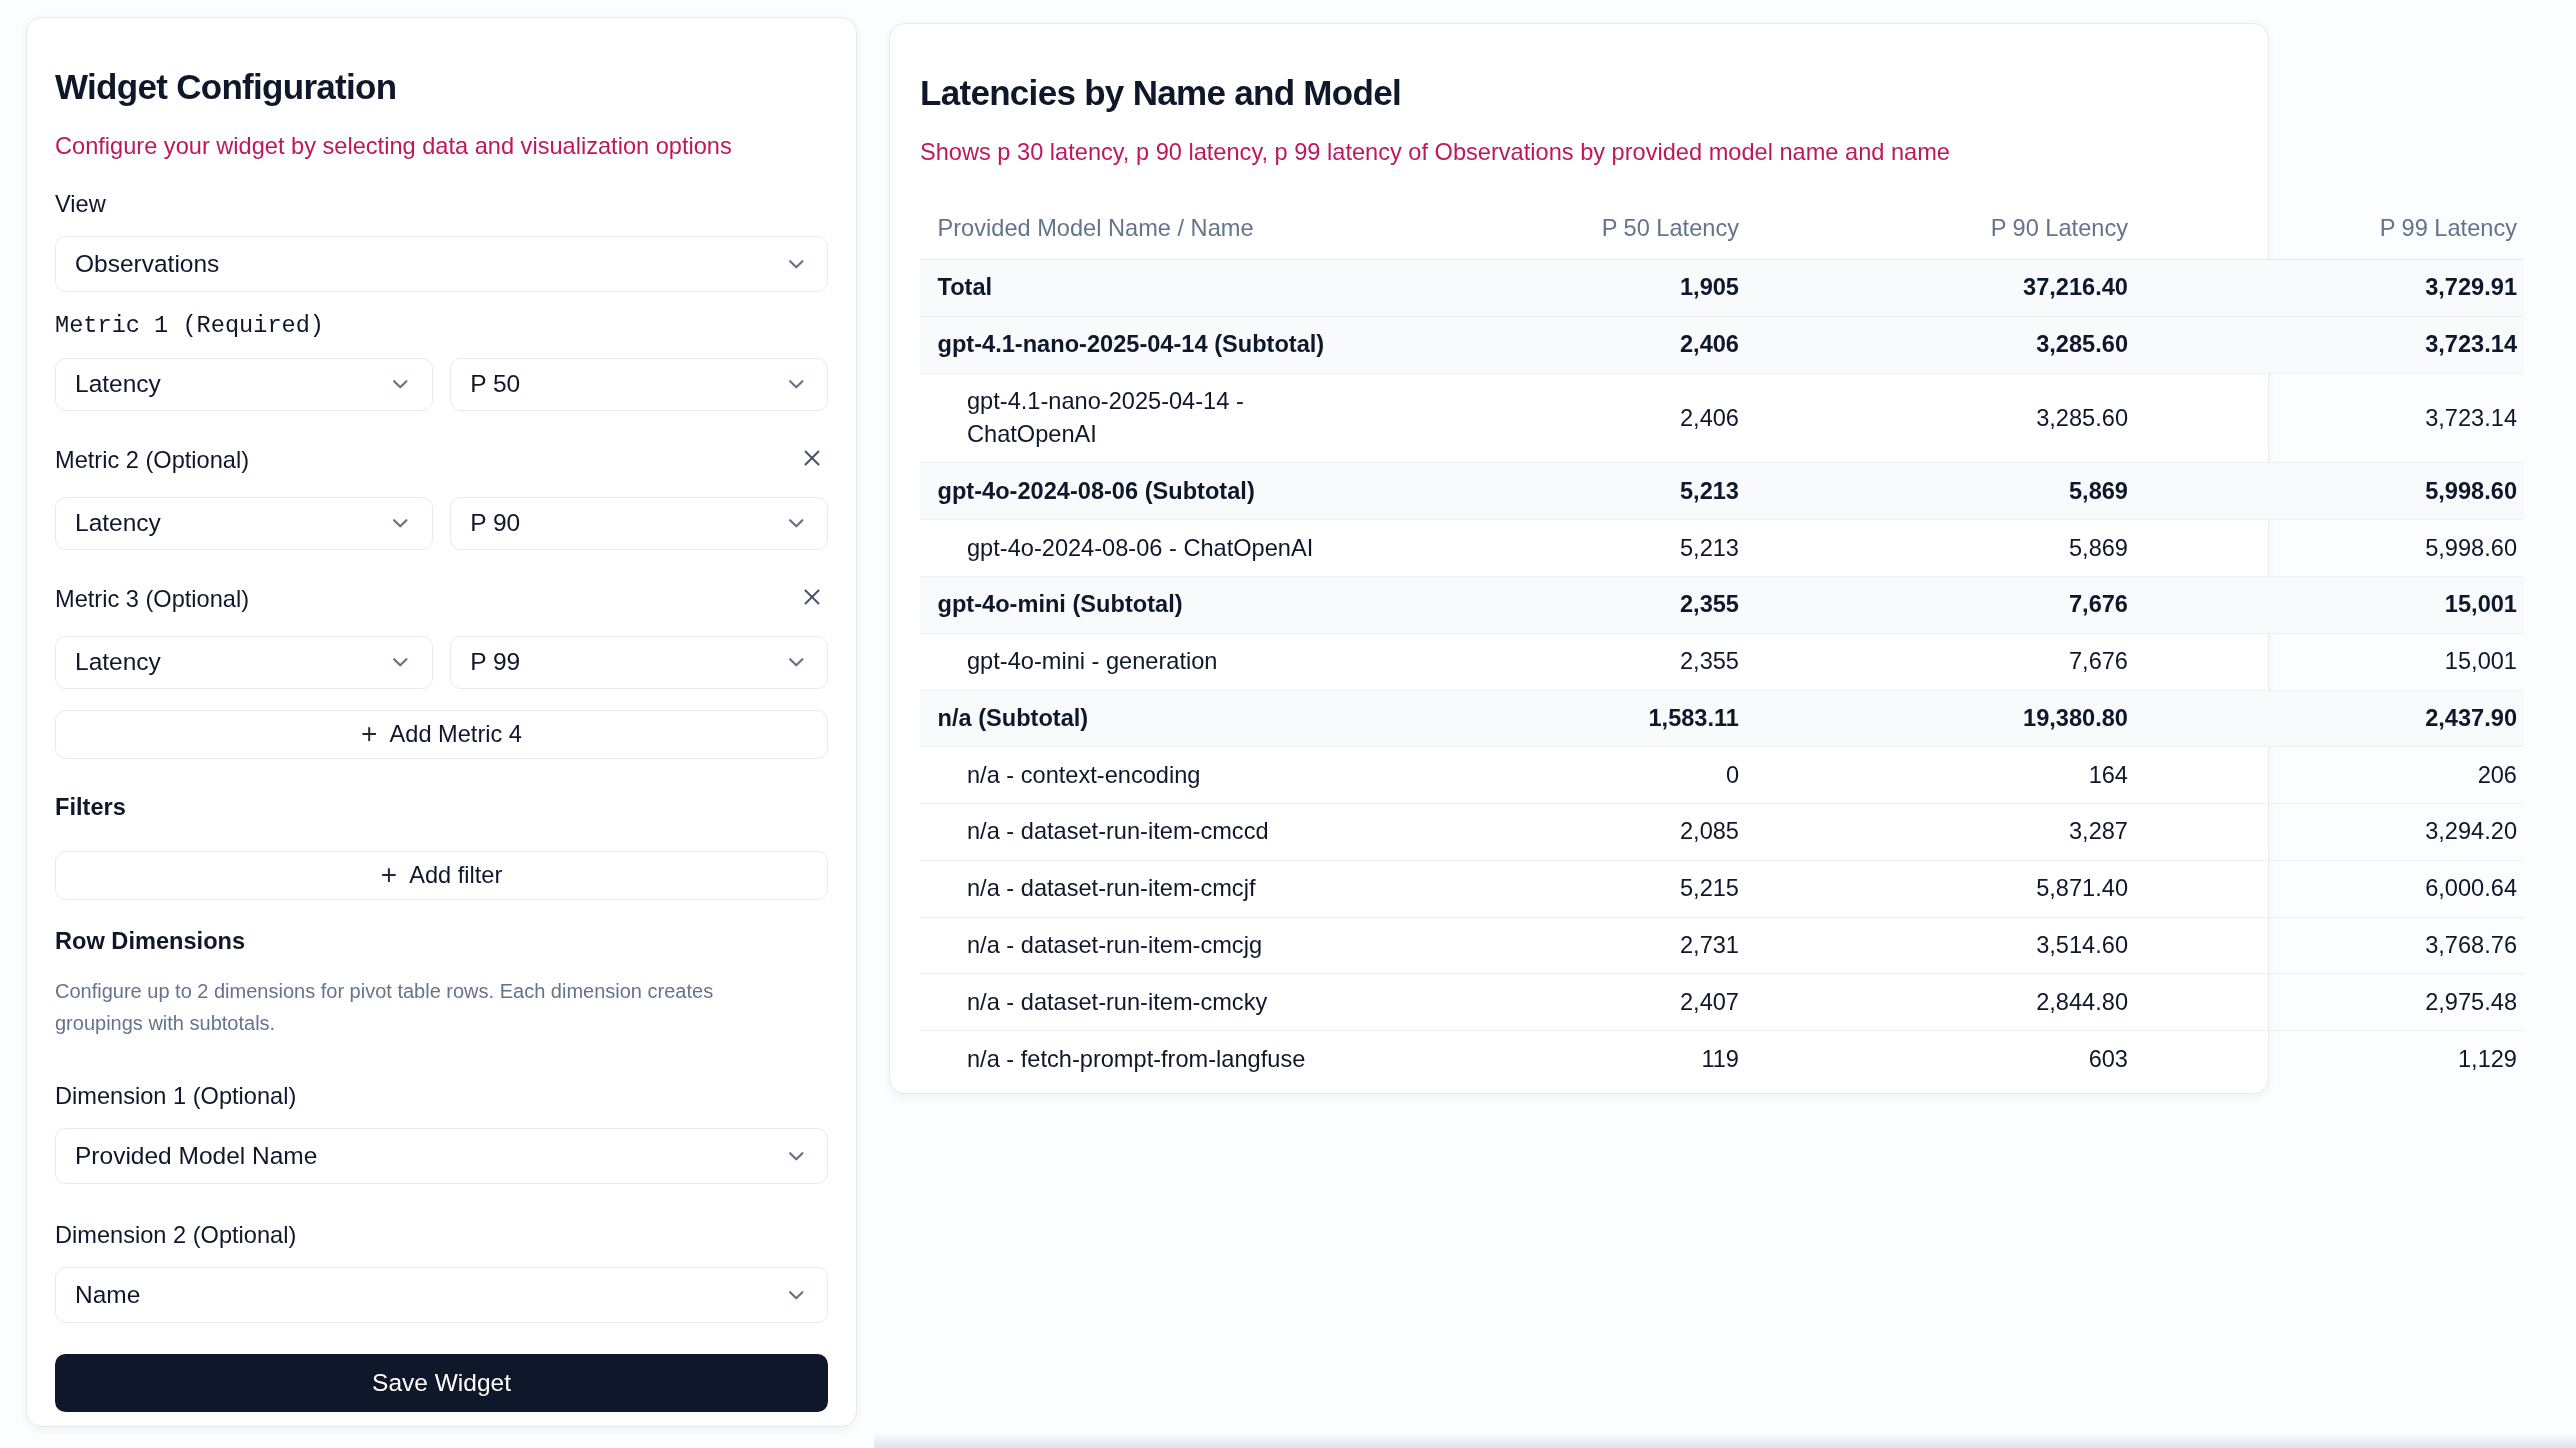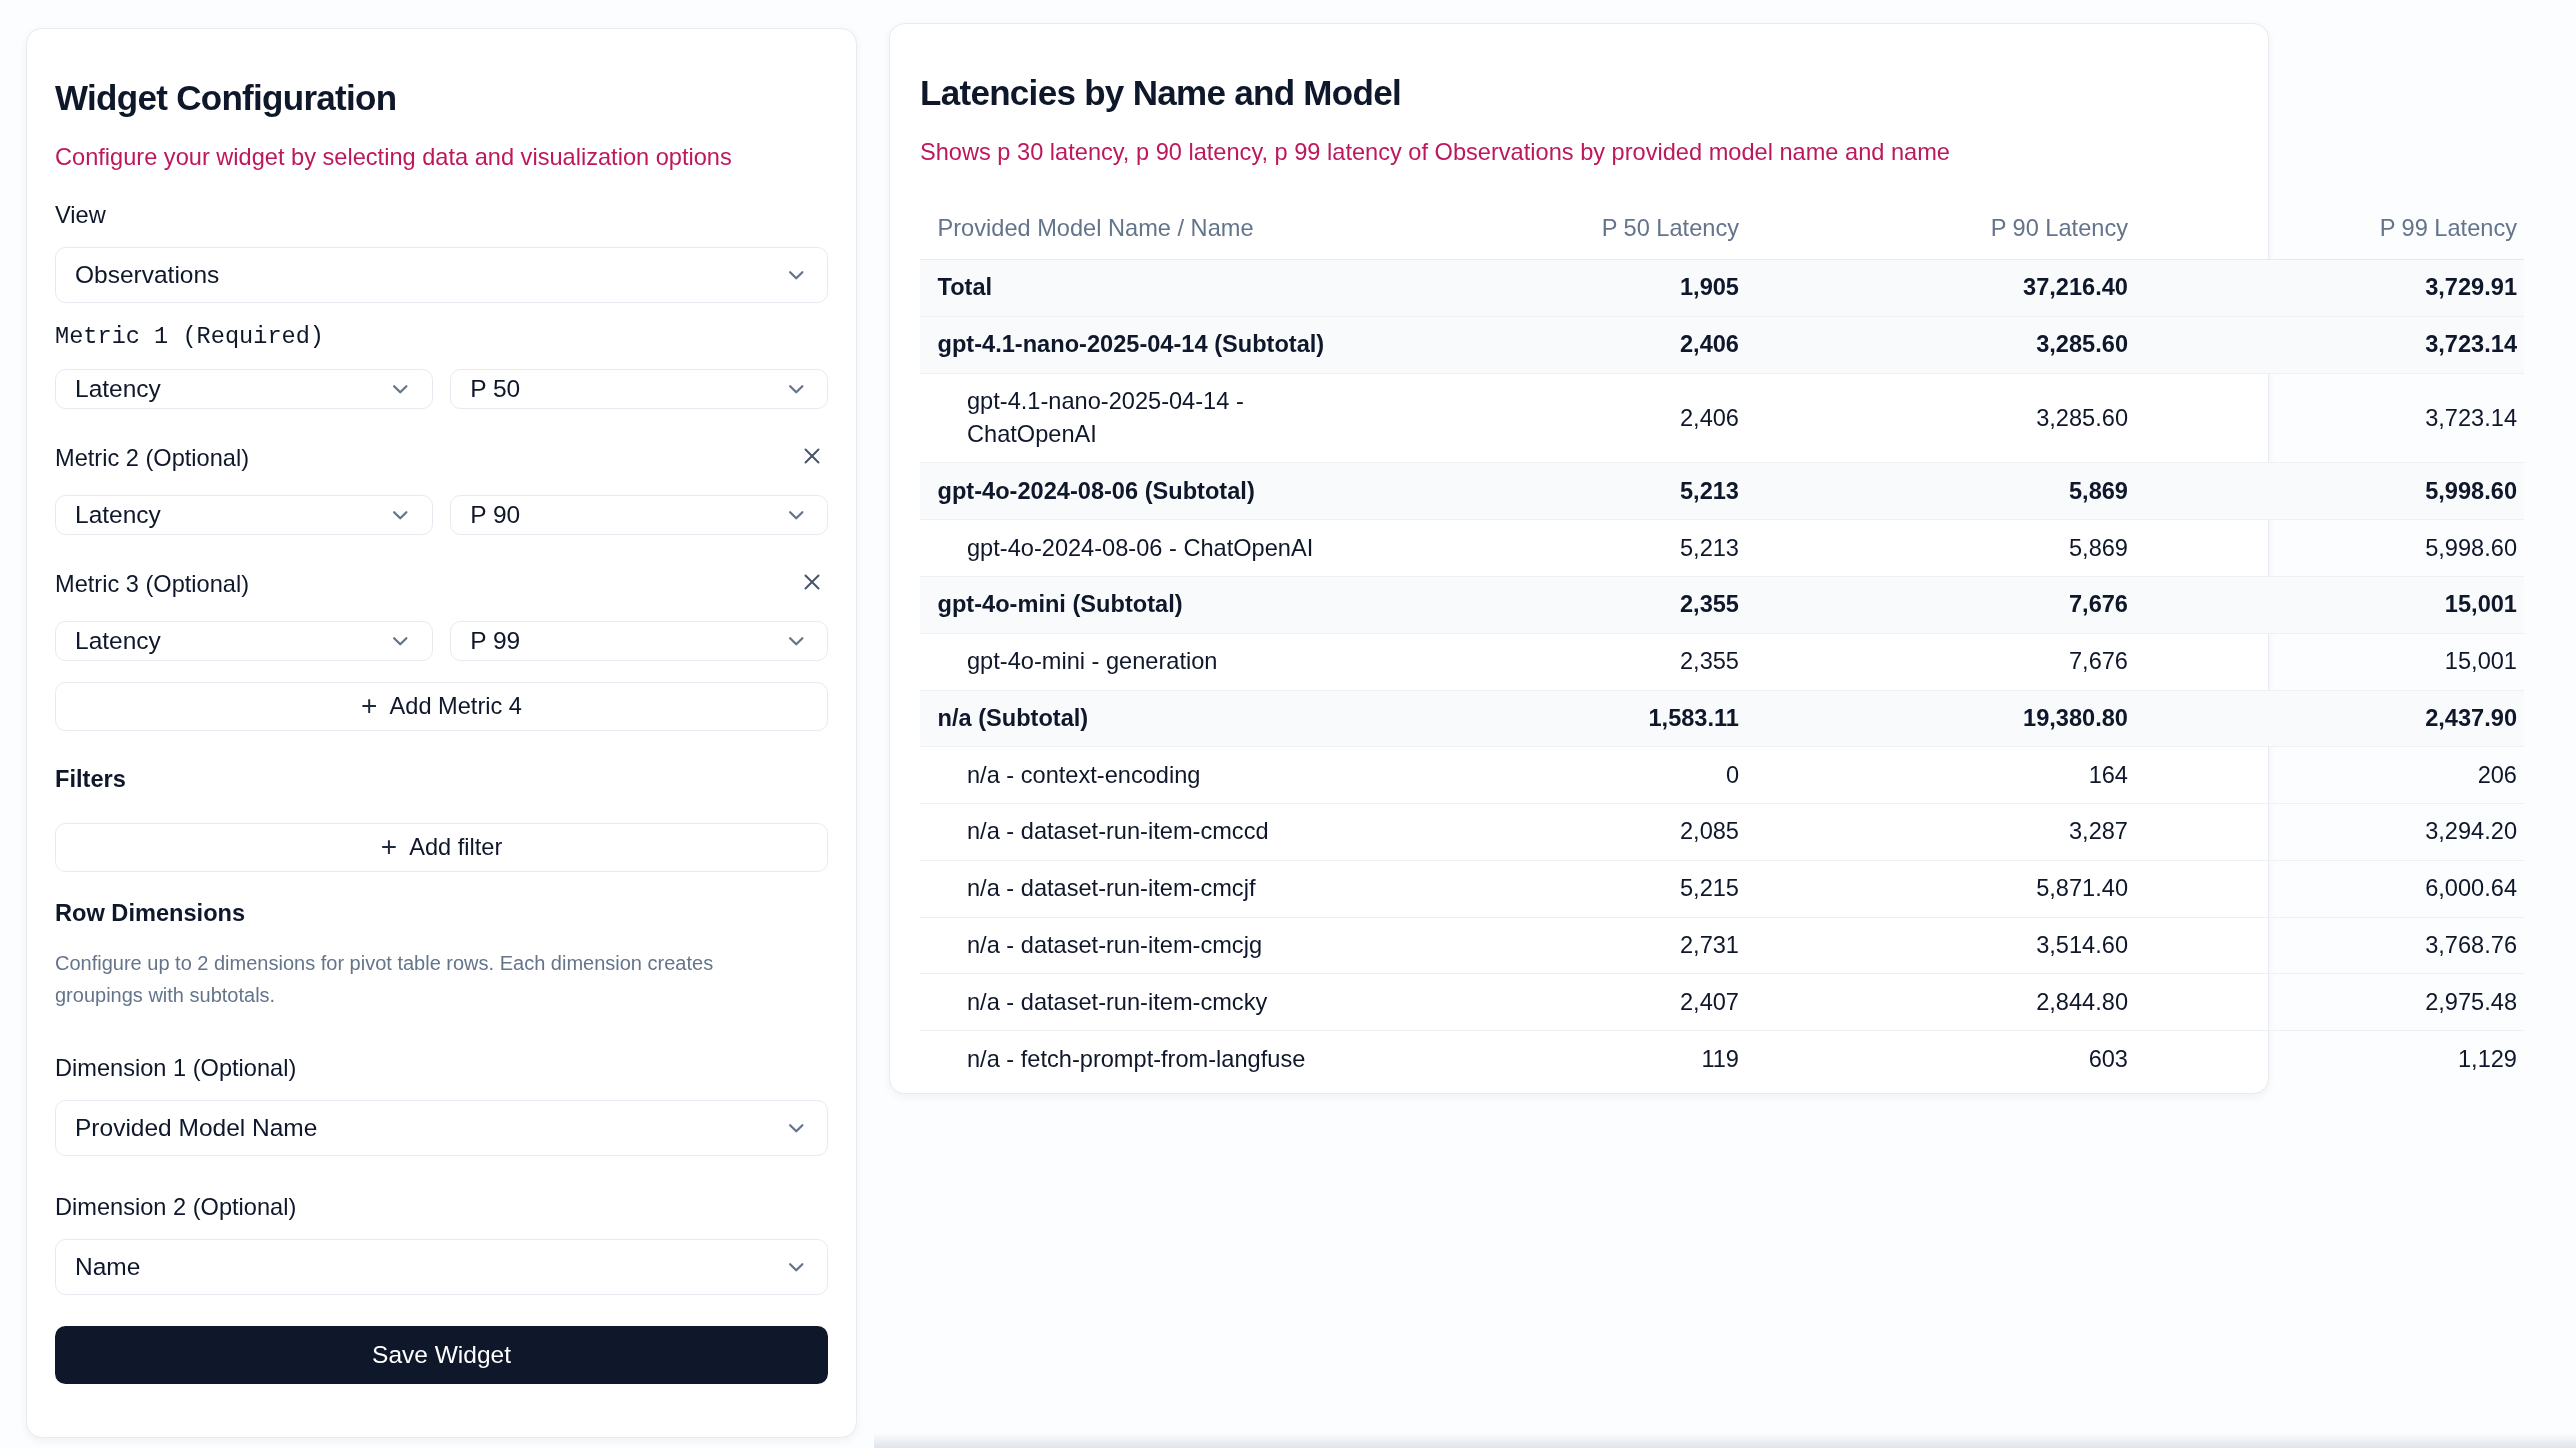--- a/index.html
+++ b/index.html
@@ -5,40 +5,40 @@
   html,body{margin:0;padding:0;}
   body{
     width:2576px;height:1449px;position:relative;overflow:hidden;
     background:#fcfdfe;color:#0f172a;
     font-family:"Liberation Sans","DejaVu Sans",sans-serif;
   }
   .card{
     position:absolute;background:#ffffff;border:1.7px solid #e7ebf0;border-radius:15.7px;
     box-shadow:0 2.6px 8.7px rgba(15,23,42,.05);box-sizing:border-box;
   }
-  #config-card{left:26px;top:28px;width:831px;height:1410px;padding:26px 28px;}
+  #config-card{left:26px;top:17px;width:831px;height:1410px;padding:26px 28px;}
   #preview-card{left:889px;top:23px;width:1380px;height:1071px;padding:26px 30px;}
   .card-title{font-size:35px;font-weight:700;letter-spacing:-0.7px;line-height:40px;}
   .card-sub{font-size:23.6px;color:#be185d;margin-top:11px;line-height:30px;}
 
   .field-label{font-size:23.6px;font-weight:500;line-height:26px;}
   .section-label{font-size:23.6px;font-weight:600;line-height:26px;}
 
   .select{
     height:56px;border:1.7px solid #e6eaf0;border-radius:10.5px;background:#fff;
     display:flex;align-items:center;justify-content:space-between;
     padding:0 19px;font-size:24.5px;box-sizing:border-box;cursor:pointer;
   }
   .select .select-value{white-space:nowrap;}
   .chevron{display:flex;align-items:center;}
 
   .metric-head{display:flex;justify-content:space-between;align-items:center;}
   .remove-btn{background:none;border:none;padding:3.5px;cursor:pointer;display:flex;}
   .metric-row{display:flex;gap:17.5px;margin-top:19px;}
-  .metric-row .select{flex:1;height:40px;}
+  .metric-row .select{flex:1;height:53px;}
 
   .ghost-btn{
     width:100%;height:49px;border:1.7px solid #e6eaf0;border-radius:10.5px;background:#fff;
     display:flex;align-items:center;justify-content:center;gap:12.2px;
     font-size:23.6px;font-weight:500;color:#0f172a;box-sizing:border-box;cursor:pointer;
     font-family:inherit;
   }
   .plus{font-size:28px;font-weight:400;line-height:26px;color:#1e293b;}
 
   .dim-desc{font-size:20px;color:#64748b;line-height:32px;margin-top:21px;max-width:751px;}

